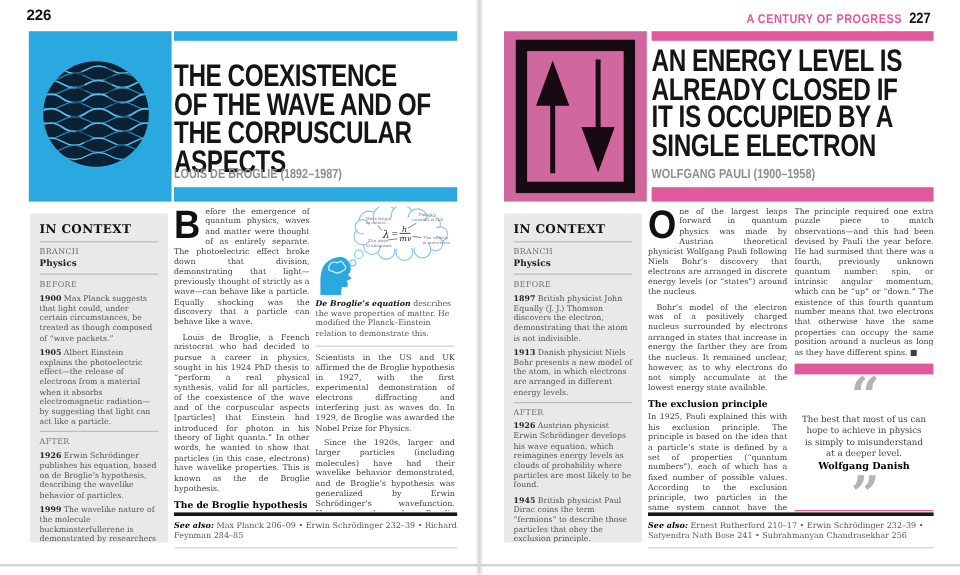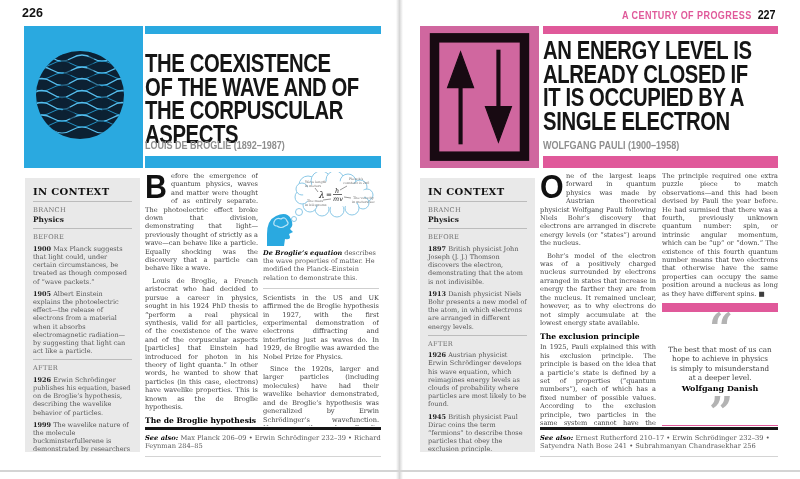--- a/index.html
+++ b/index.html
@@ -225,21 +225,21 @@
     <div class="abs author" style="left:143px;top:139px;">WOLFGANG PAULI (1900–1958)</div>
     <div class="bar" style="left:143px;top:156px;width:235px;height:12px;background:#e0599a;"></div>
 
     <div class="sidebar" style="left:20px;">
       <div class="sb-head">IN CONTEXT</div>
       <hr class="sb-rule">
       <div class="sb-label">BRANCH</div>
       <div class="sb-branch">Physics</div>
       <hr class="sb-rule">
       <div class="sb-label">BEFORE</div>
-      <div class="sb-entry"><b>1897</b><span> British physicist John Joseph (J. J.) Thomson discovers the electron, demonstrating that the atom is not indivisible.</span></div>
+      <div class="sb-entry"><b>1897</b><span> British physicist John Equally (J. J.) Thomson discovers the electron, demonstrating that the atom is not indivisible.</span></div>
       <div class="sb-entry"><b>1913</b><span> Danish physicist Niels Bohr presents a new model of the atom, in which electrons are arranged in different energy levels.</span></div>
       <hr class="sb-rule">
       <div class="sb-label">AFTER</div>
       <div class="sb-entry"><b>1926</b><span> Austrian physicist Erwin Schrödinger develops his wave equation, which reimagines energy levels as clouds of probability where particles are most likely to be found.</span></div>
       <div class="sb-entry"><b>1945</b><span> British physicist Paul Dirac coins the term “fermions” to describe those particles that obey the exclusion principle.</span></div>
     </div>
 
     <div class="col" style="left:140px;width:116px;">
       <p class="para"><span class="dropcap">O</span><span>ne of the largest leaps forward in quantum physics was made by Austrian theoretical physicist Wolfgang Pauli following Niels Bohr’s discovery that electrons are arranged in discrete energy levels (or “states”) around the nucleus.</span></p>
       <p class="para ind">Bohr’s model of the electron was of a positively charged nucleus surrounded by electrons arranged in states that increase in energy the farther they are from the nucleus. It remained unclear, however, as to why electrons do not simply accumulate at the lowest energy state available.</p>

